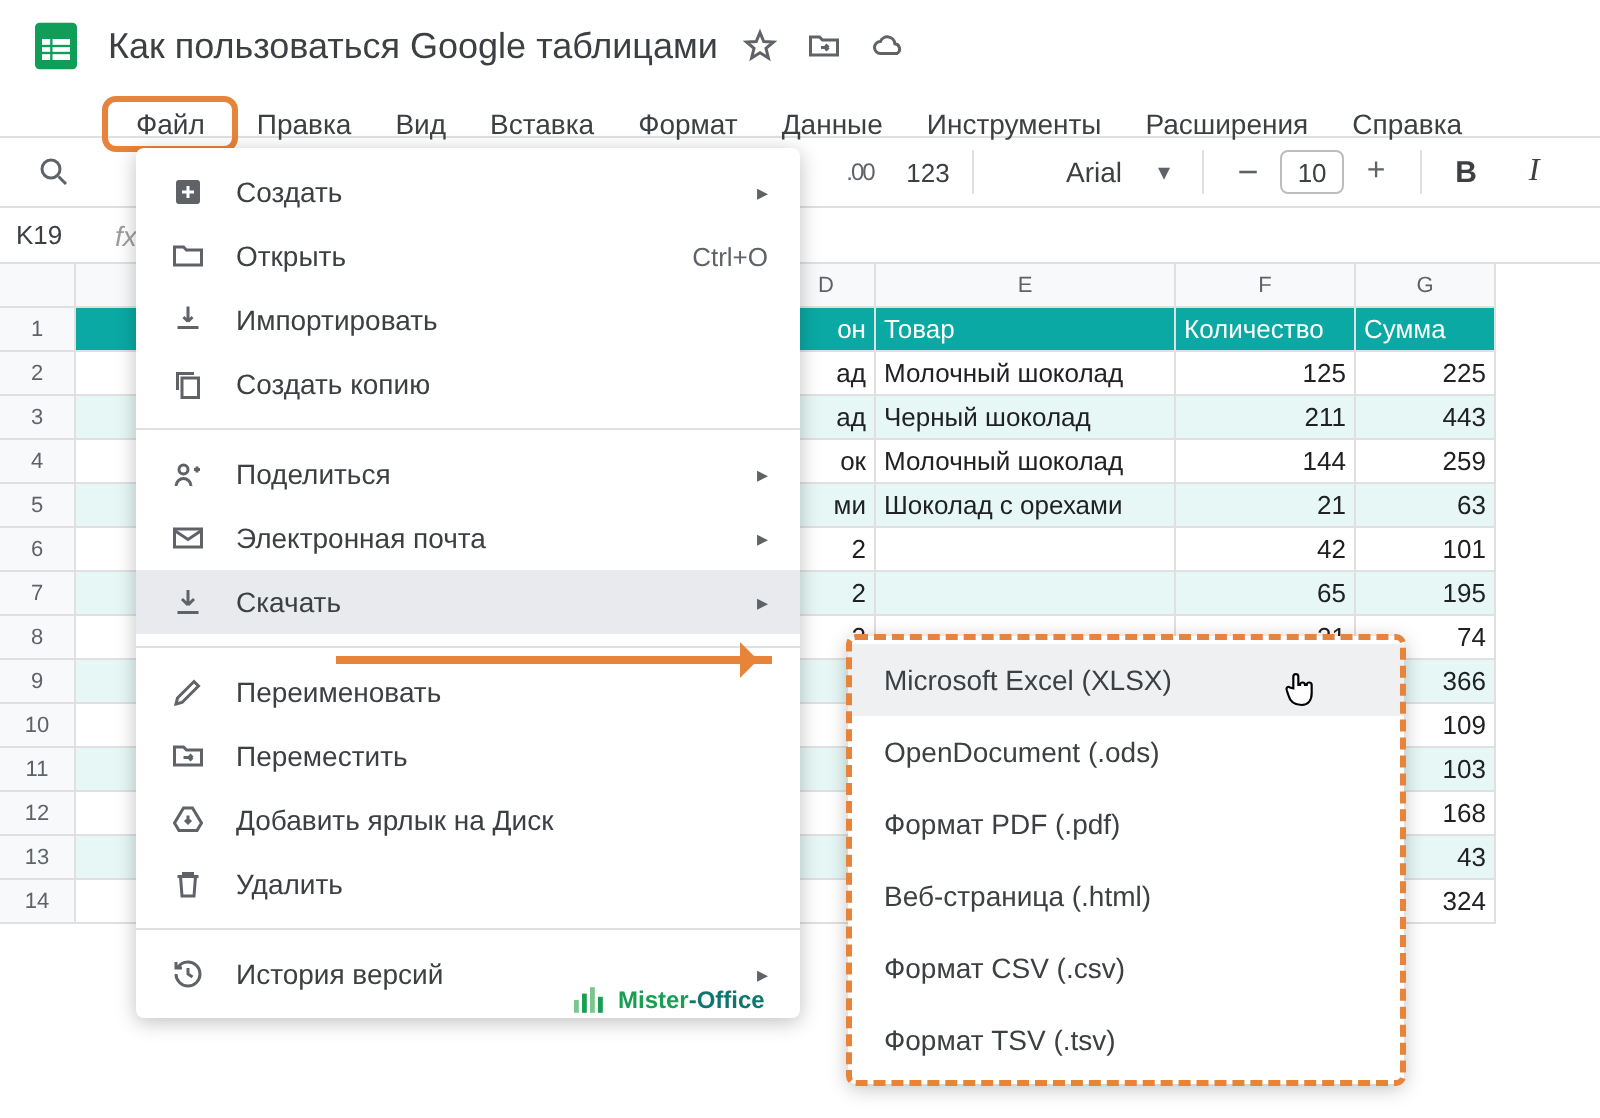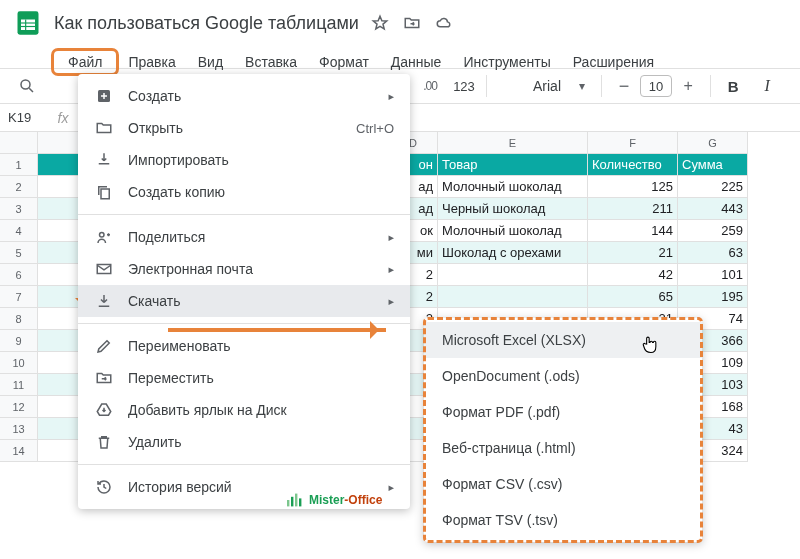--- a/index.html
+++ b/index.html
@@ -41,21 +41,21 @@
   .col-hdr { border-bottom:1px solid #e0e0e0; border-right:1px solid #e0e0e0; background:#f8f9fa; color:#5f6368; font-size:11px; display:flex; align-items:center; justify-content:center; }
   .w-d { width:400px; } .w-e { width:150px; } .w-f { width:90px; } .w-g { width:70px; }
   .data-rows { }
   .data-row { display:flex; height:22px; }
   .cell { border-bottom:1px solid #e0e0e0; border-right:1px solid #e0e0e0; padding:0 4px; font-size:13px; display:flex; align-items:center; overflow:hidden; white-space:nowrap; }
   .cell.num { justify-content:flex-end; }
   .hdr-row .cell { background:#0aa9a3; color:#fff; font-weight:400; }
   .alt .cell { background:#e6f7f6; }
 
   
-  .file-menu { position:absolute; left:78px; top:74px; width:332px; background:#fff; box-shadow:0 2px 10px rgba(0,0,0,0.25); border-radius:4px; padding:6px 0; z-index:10; }
+  .file-menu { position:absolute; left:68px; top:74px; width:332px; background:#fff; box-shadow:0 2px 10px rgba(0,0,0,0.25); border-radius:4px; padding:6px 0; z-index:10; }
   .fm-item { display:flex; align-items:center; height:32px; padding:0 16px; gap:14px; font-size:14px; color:#3c4043; cursor:pointer; position:relative; }
   .fm-item.sel { background:#e8eaed; }
   .fm-icon { width:20px; height:20px; display:flex; align-items:center; justify-content:center; color:#5f6368; flex:0 0 20px; }
   .fm-label { flex:1; }
   .fm-shortcut { color:#5f6368; font-size:13px; }
   .fm-caret { color:#5f6368; font-size:11px; }
   .fm-div { height:1px; background:#e0e0e0; margin:6px 0; }
 
   
   .dl-menu { position:absolute; left:424px; top:318px; width:278px; background:#fff; box-shadow:0 2px 10px rgba(0,0,0,0.25); border-radius:4px; padding:4px 0; z-index:12; outline:3px dashed #e8833a; outline-offset:-2px;}
@@ -64,21 +64,21 @@
 
   
   .arrow-down { position:absolute; left:82px; top:78px; width:4px; height:236px; background:#e8833a; z-index:8;}
   .arrow-down::after { content:""; position:absolute; bottom:-2px; left:-7px; border:9px solid transparent; border-top-color:#e8833a; }
   .arrow-right { position:absolute; left:168px; top:328px; width:218px; height:4px; background:#e8833a; z-index:11;}
   .arrow-right::after { content:""; position:absolute; right:-2px; top:-7px; border:9px solid transparent; border-left-color:#e8833a; }
 
   .cursor-ptr { position:absolute; left:640px; top:334px; z-index:15; }
 
   .watermark { position:absolute; left:285px; top:492px; font-size:12px; font-weight:700; display:flex; align-items:center; gap:4px; z-index:11; }
-  .watermark .m1 { color:#1a9e54; } .watermark .m2 { color:#c2410c; }
+  .watermark .m1 { color:#1a9e54; } .watermark .m2 { color:#0f766e; }
   .watermark svg { width:20px; height:16px; }
 
   .search-btn { width:38px; display:flex; align-items:center; justify-content:center; color:#5f6368;}
 </style>
 </head>
 <body>
 
 <div class="title-row">
   <div class="sheets-logo">
     <svg viewBox="0 0 24 24">
@@ -113,20 +113,21 @@
 
 <div class="menu-bar">
   <span class="menu-item active">Файл</span>
   <span class="menu-item">Правка</span>
   <span class="menu-item">Вид</span>
   <span class="menu-item">Вставка</span>
   <span class="menu-item">Формат</span>
   <span class="menu-item">Данные</span>
   <span class="menu-item">Инструменты</span>
   <span class="menu-item">Расширения</span>
+  <span class="menu-item">Справка</span>
 </div>
 
 <div class="toolbar">
   <div class="search-btn tb-btn">
       <svg width="18" height="18" viewBox="0 0 24 24" fill="none" stroke="#5f6368" stroke-width="2">
         <circle cx="10" cy="10" r="6"></circle>
         <line x1="15" y1="15" x2="20" y2="20"></line>
       </svg>
     </div>
   <div style="width:352px"></div>

